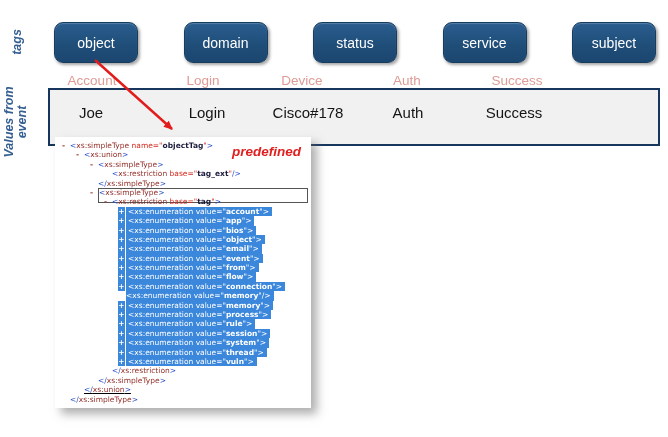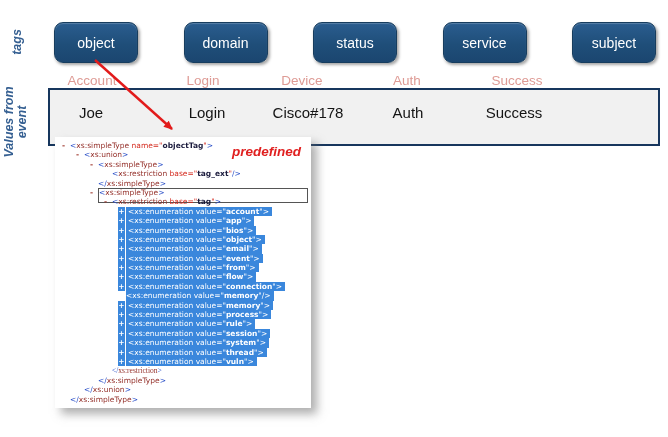--- a/index.html
+++ b/index.html
@@ -114,23 +114,23 @@
         <div class="cl" style="padding-left: 63px;"><span class="hl"><span class="mk">+</span><span class="codeseg"><span class="br">&lt;</span><span class="tag">xs:enumeration</span><span class="attr">&nbsp;value=</span><span class="q">"</span><span class="val">flow</span><span class="q">"</span><span class="br">&gt;</span></span></span></div>
         <div class="cl" style="padding-left: 63px;"><span class="hl"><span class="mk">+</span><span class="codeseg"><span class="br">&lt;</span><span class="tag">xs:enumeration</span><span class="attr">&nbsp;value=</span><span class="q">"</span><span class="val">connection</span><span class="q">"</span><span class="br">&gt;</span></span></span></div>
         <div class="cl" style="padding-left: 63px;"><span class="mk"></span><span class="hl"><span class="codeseg"><span class="br">&lt;</span><span class="tag">xs:enumeration</span><span class="attr">&nbsp;value=</span><span class="q">"</span><span class="val">memory</span><span class="q">"</span><span class="br">/&gt;</span></span></span></div>
         <div class="cl" style="padding-left: 63px;"><span class="hl"><span class="mk">+</span><span class="codeseg"><span class="br">&lt;</span><span class="tag">xs:enumeration</span><span class="attr">&nbsp;value=</span><span class="q">"</span><span class="val">memory</span><span class="q">"</span><span class="br">&gt;</span></span></span></div>
         <div class="cl" style="padding-left: 63px;"><span class="hl"><span class="mk">+</span><span class="codeseg"><span class="br">&lt;</span><span class="tag">xs:enumeration</span><span class="attr">&nbsp;value=</span><span class="q">"</span><span class="val">process</span><span class="q">"</span><span class="br">&gt;</span></span></span></div>
         <div class="cl" style="padding-left: 63px;"><span class="hl"><span class="mk">+</span><span class="codeseg"><span class="br">&lt;</span><span class="tag">xs:enumeration</span><span class="attr">&nbsp;value=</span><span class="q">"</span><span class="val">rule</span><span class="q">"</span><span class="br">&gt;</span></span></span></div>
         <div class="cl" style="padding-left: 63px;"><span class="hl"><span class="mk">+</span><span class="codeseg"><span class="br">&lt;</span><span class="tag">xs:enumeration</span><span class="attr">&nbsp;value=</span><span class="q">"</span><span class="val">session</span><span class="q">"</span><span class="br">&gt;</span></span></span></div>
         <div class="cl" style="padding-left: 63px;"><span class="hl"><span class="mk">+</span><span class="codeseg"><span class="br">&lt;</span><span class="tag">xs:enumeration</span><span class="attr">&nbsp;value=</span><span class="q">"</span><span class="val">system</span><span class="q">"</span><span class="br">&gt;</span></span></span></div>
         <div class="cl" style="padding-left: 63px;"><span class="hl"><span class="mk">+</span><span class="codeseg"><span class="br">&lt;</span><span class="tag">xs:enumeration</span><span class="attr">&nbsp;value=</span><span class="q">"</span><span class="val">thread</span><span class="q">"</span><span class="br">&gt;</span></span></span></div>
         <div class="cl" style="padding-left: 63px;"><span class="hl"><span class="mk">+</span><span class="codeseg"><span class="br">&lt;</span><span class="tag">xs:enumeration</span><span class="attr">&nbsp;value=</span><span class="q">"</span><span class="val">vuln</span><span class="q">"</span><span class="br">&gt;</span></span></span></div>
-        <div class="cl" style="padding-left: 49px; font-family: Liberation Serif, serif;"><span class="mk"></span><span class="codeseg"><span class="br">&lt;/</span><span class="tag">xs:restriction</span><span class="br">&gt;</span></span></div>
+        <div class="cl" style="padding-left: 49px;"><span class="mk"></span><span class="codeseg"><span class="br">&lt;/</span><span class="tag">xs:restriction</span><span class="br">&gt;</span></span></div>
         <div class="cl" style="padding-left: 35px;"><span class="mk"></span><span class="codeseg"><span class="br">&lt;/</span><span class="tag">xs:simpleType</span><span class="br">&gt;</span></span></div>
-        <div class="cl" style="padding-left: 21px;"><span class="mk"></span><span class="codeseg"><span class="br">&lt;/</span><span class="tag">xs:union</span><span class="br">&gt;</span></span></div>
+        <div class="cl" style="padding-left: 21px; text-decoration: underline;"><span class="mk"></span><span class="codeseg"><span class="br">&lt;/</span><span class="tag">xs:union</span><span class="br">&gt;</span></span></div>
         <div class="cl" style="padding-left: 7px;"><span class="mk"></span><span class="codeseg"><span class="br">&lt;/</span><span class="tag">xs:simpleType</span><span class="br">&gt;</span></span></div>
       </div>
   </div>
 
   <svg class="arrow-svg" width="668" height="437">
     <defs>
       <marker id="ah" markerUnits="userSpaceOnUse" markerWidth="10" markerHeight="8" refX="8" refY="4" orient="auto">
         <path d="M0,0 L9,4 L0,8 z" fill="#e21b1b"></path>
       </marker>
     </defs>

